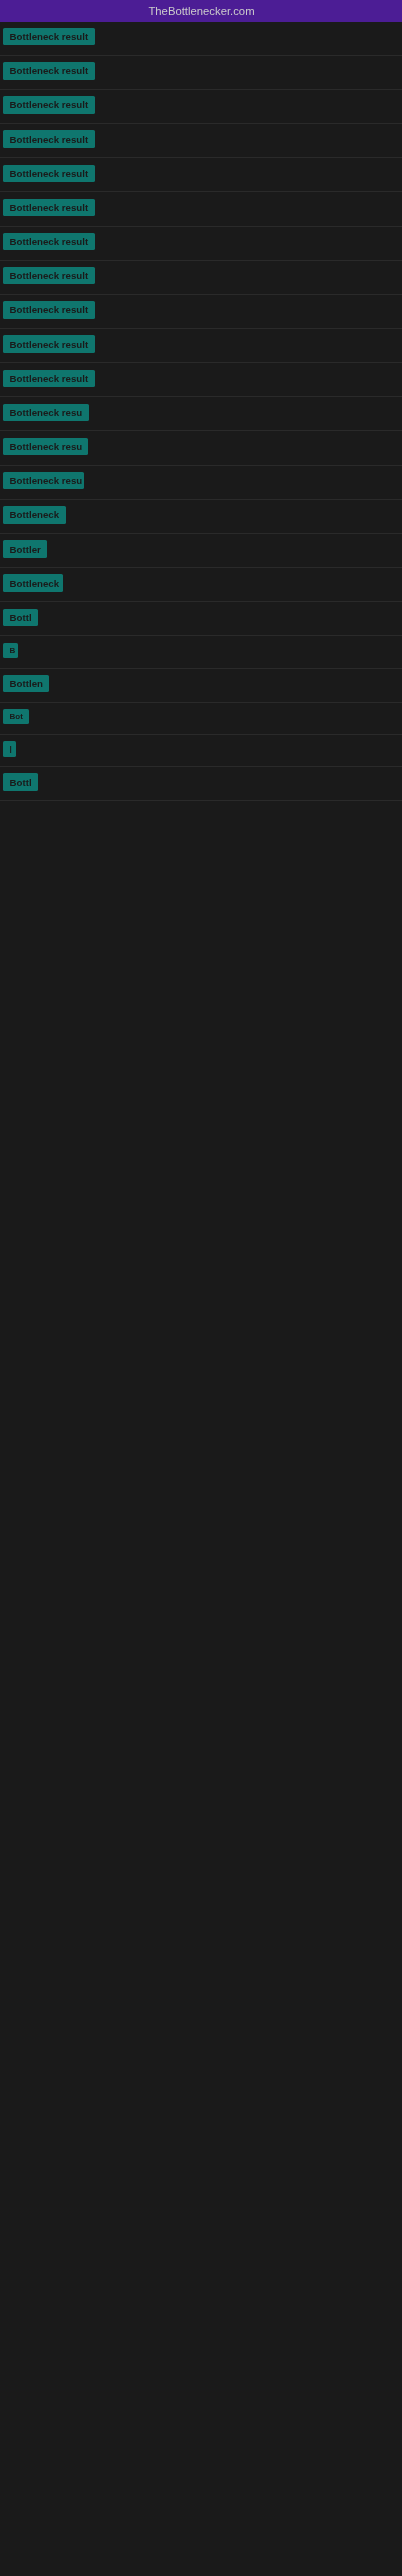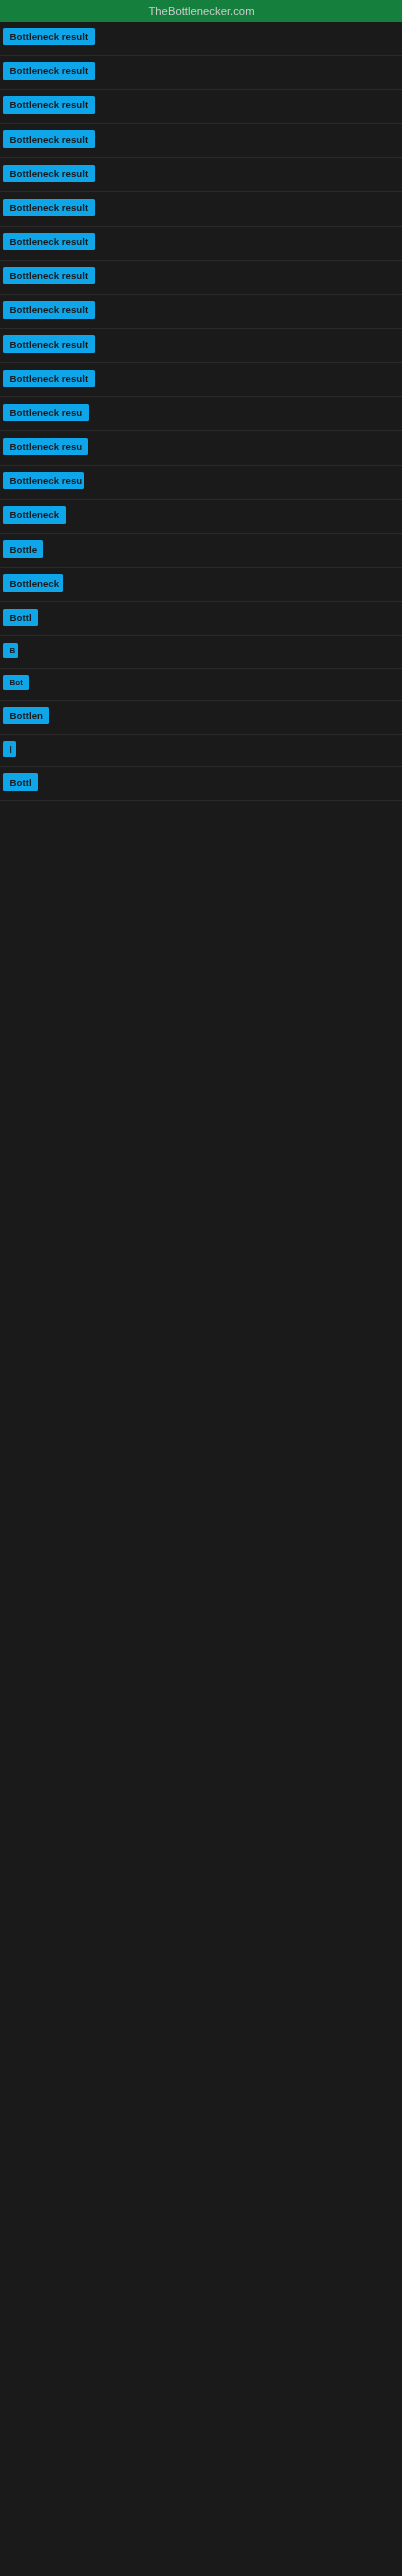--- a/index.html
+++ b/index.html
@@ -12,25 +12,25 @@
       min-height: 2576px;
       background-color: #1a1a1a;
       font-family: Arial, sans-serif;
       position: relative;
     }
     .site-title {
       text-align: center;
       color: #cccccc;
       font-size: 11.3px;
       padding: 4.8px 0;
-      background-color: #15803d;
+      background-color: #4c1d95;
     }
     .bottleneck-badge {
       display: inline-block;
-      background-color: #0ea5e9;
+      background-color: #0f766e;
       color: #1a1a1a;
       font-size: 9.7px;
       font-weight: bold;
       padding: 3.2px 6.4px;
       border-radius: 1.6px;
       white-space: nowrap;
       overflow: hidden;
     }
     .result-row {
       padding: 6.4px 3.2px;
@@ -53,22 +53,22 @@
     <div class="result-row"><span class="bottleneck-badge" style="max-width: 105px; font-size: 9.7px;">Bottleneck result</span></div>
     <div class="result-row"><span class="bottleneck-badge" style="max-width: 105px; font-size: 9.7px;">Bottleneck result</span></div>
     <div class="result-row"><span class="bottleneck-badge" style="max-width: 105px; font-size: 9.7px;">Bottleneck result</span></div>
     <div class="result-row"><span class="bottleneck-badge" style="max-width: 105px; font-size: 9.7px;">Bottleneck result</span></div>
     <div class="result-row"><span class="bottleneck-badge" style="max-width: 105px; font-size: 9.7px;">Bottleneck result</span></div>
     <div class="result-row"><span class="bottleneck-badge" style="max-width: 95px; font-size: 9.7px;">Bottleneck result</span></div>
     <div class="result-row"><span class="bottleneck-badge" style="max-width: 89px; font-size: 9.7px;">Bottleneck resu</span></div>
     <div class="result-row"><span class="bottleneck-badge" style="max-width: 85px; font-size: 9.7px;">Bottleneck resu</span></div>
     <div class="result-row"><span class="bottleneck-badge" style="max-width: 81px; font-size: 9.7px;">Bottleneck resu</span></div>
     <div class="result-row"><span class="bottleneck-badge" style="max-width: 64px; font-size: 9.7px;">Bottleneck</span></div>
-    <div class="result-row"><span class="bottleneck-badge" style="max-width: 48px; font-size: 9.7px;">Bottle</span></div>
+    <div class="result-row"><span class="bottleneck-badge" style="max-width: 48px; font-size: 9.7px;">Bottler</span></div>
     <div class="result-row"><span class="bottleneck-badge" style="max-width: 60px; font-size: 9.7px;">Bottleneck</span></div>
     <div class="result-row"><span class="bottleneck-badge" style="max-width: 39px; font-size: 9.7px;">Bottl</span></div>
     <div class="result-row"><span class="bottleneck-badge" style="max-width: 14.5px; font-size: 8px;">B</span></div>
+    <div class="result-row"><span class="bottleneck-badge" style="max-width: 50px; font-size: 9.7px;">Bottlen</span></div>
     <div class="result-row"><span class="bottleneck-badge" style="max-width: 29px; font-size: 8px;">Bot</span></div>
-    <div class="result-row"><span class="bottleneck-badge" style="max-width: 50px; font-size: 9.7px;">Bottlen</span></div>
     <div class="result-row"><span class="bottleneck-badge" style="max-width: 8px; font-size: 8px;">|</span></div>
     <div class="result-row"><span class="bottleneck-badge" style="max-width: 39px; font-size: 9.7px;">Bottl</span></div>
   </div>
 
 
 </body></html>

